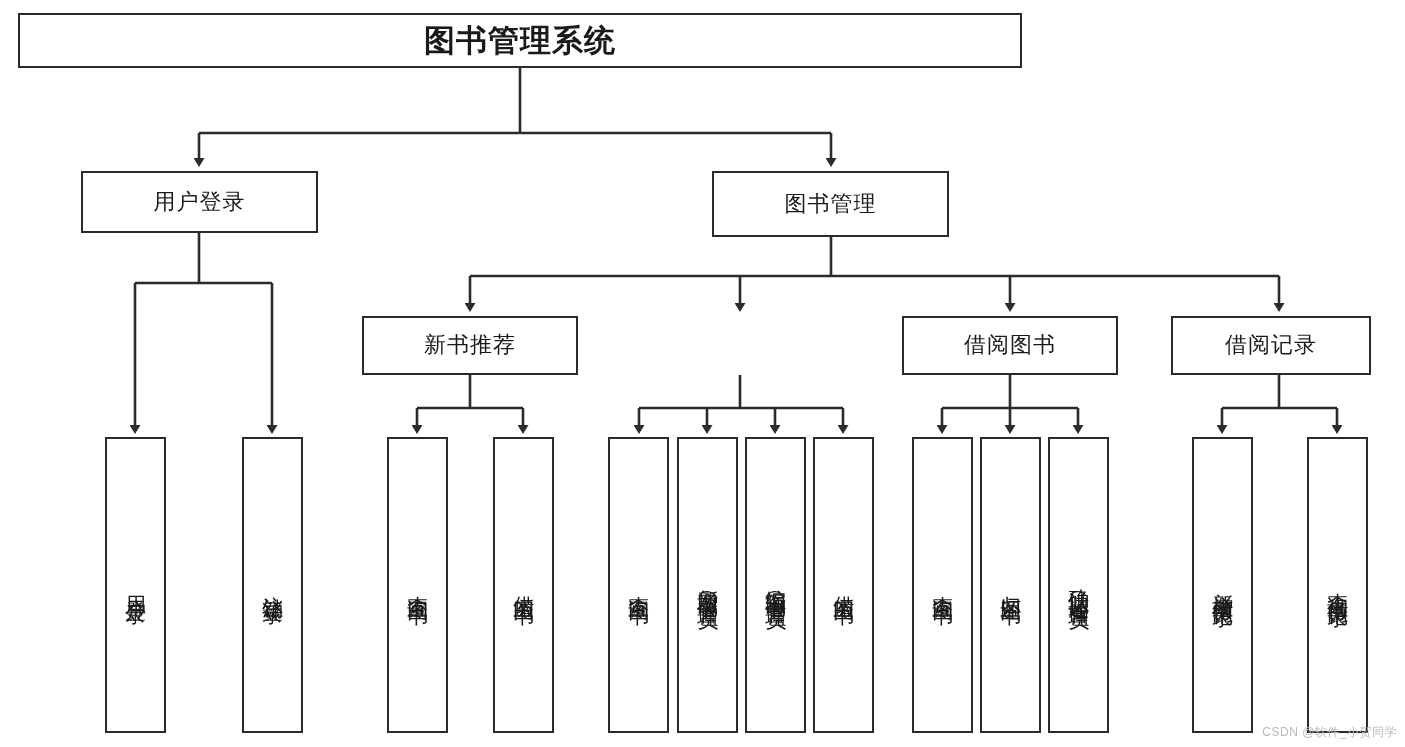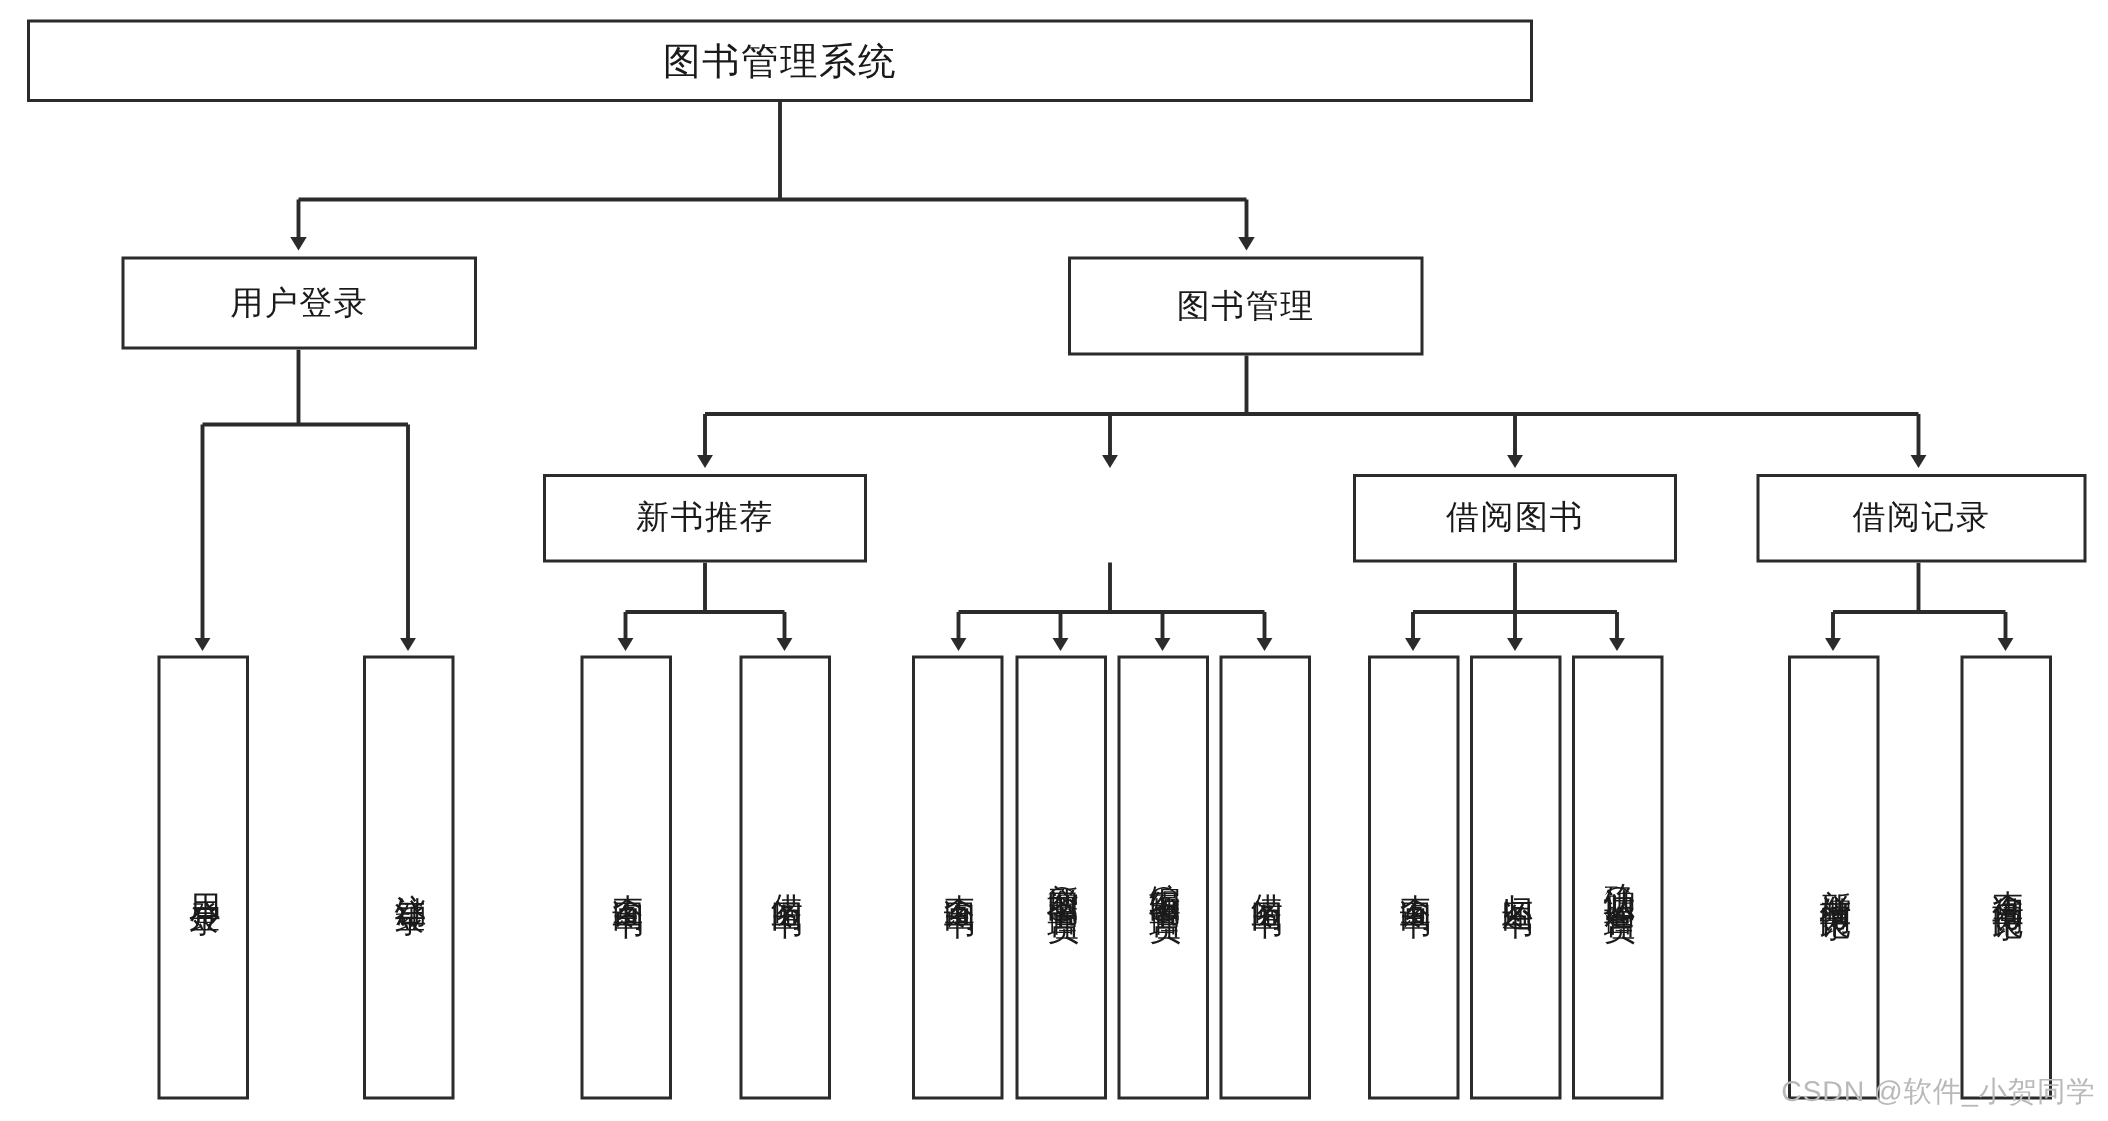--- a/index.html
+++ b/index.html
@@ -35,21 +35,22 @@
     justify-content: center;
     color: #1a1a1a;
   }
   .node-h {
     font-size: 22px;
     line-height: 1.2;
     letter-spacing: 1px;
     white-space: nowrap;
   }
   .node-root {
-    font-size: 25px;
+    font-size: 31px;
+    font-weight: bold;
   }
   .node-v {
     writing-mode: vertical-rl;
     text-orientation: upright;
     font-size: 21px;
     line-height: 1.25;
     letter-spacing: 3px;
     align-items: center;
     justify-content: center;
     padding: 6px 0;
@@ -57,21 +58,21 @@
   }
   .node-v > span {
     writing-mode: vertical-rl;
     text-orientation: upright;
     display: block;
   }
   .watermark {
     position: absolute;
     right: 8px;
     bottom: 6px;
-    font-size: 19px;
+    font-size: 12px;
     color: #b9b9b9;
     letter-spacing: 0.5px;
     white-space: nowrap;
   }
 </style>
 </head>
 <body>
 
 <div id="canvas">
 
@@ -127,21 +128,21 @@
     </g>
   </svg>
 
   <div class="node node-h node-root" style="left:18px; top:13px; width:1004px; height:55px;">图书管理系统</div>
 
   <div class="node node-h" style="left:81px; top:171px; width:237px; height:62px;">用户登录</div>
   <div class="node node-h" style="left:712px; top:171px; width:237px; height:66px;">图书管理</div>
 
   <div class="node node-h" style="left:362px; top:316px; width:216px; height:59px;text-align:center;">新书推荐</div>
   <div class="node node-h" style="left:902px; top:316px; width:216px; height:59px;">借阅图书</div>
-  <div class="node node-h" style="left:1171px; top:316px; width:220px; height:59px;text-align:center;">借阅记录</div>
+  <div class="node node-h" style="left:1171px; top:316px; width:200px; height:59px;text-align:center;">借阅记录</div>
 
   <div class="node node-v" style="left:105px; top:437px; width:61px; height:296px;">
     <span>用户登录</span>
   </div>
   <div class="node node-v" style="left:242px; top:437px; width:61px; height:296px;">
     <span>注销登录</span>
   </div>
 
   <div class="node node-v" style="left:387px; top:437px; width:61px; height:296px;">
     <span>查询图书</span>

